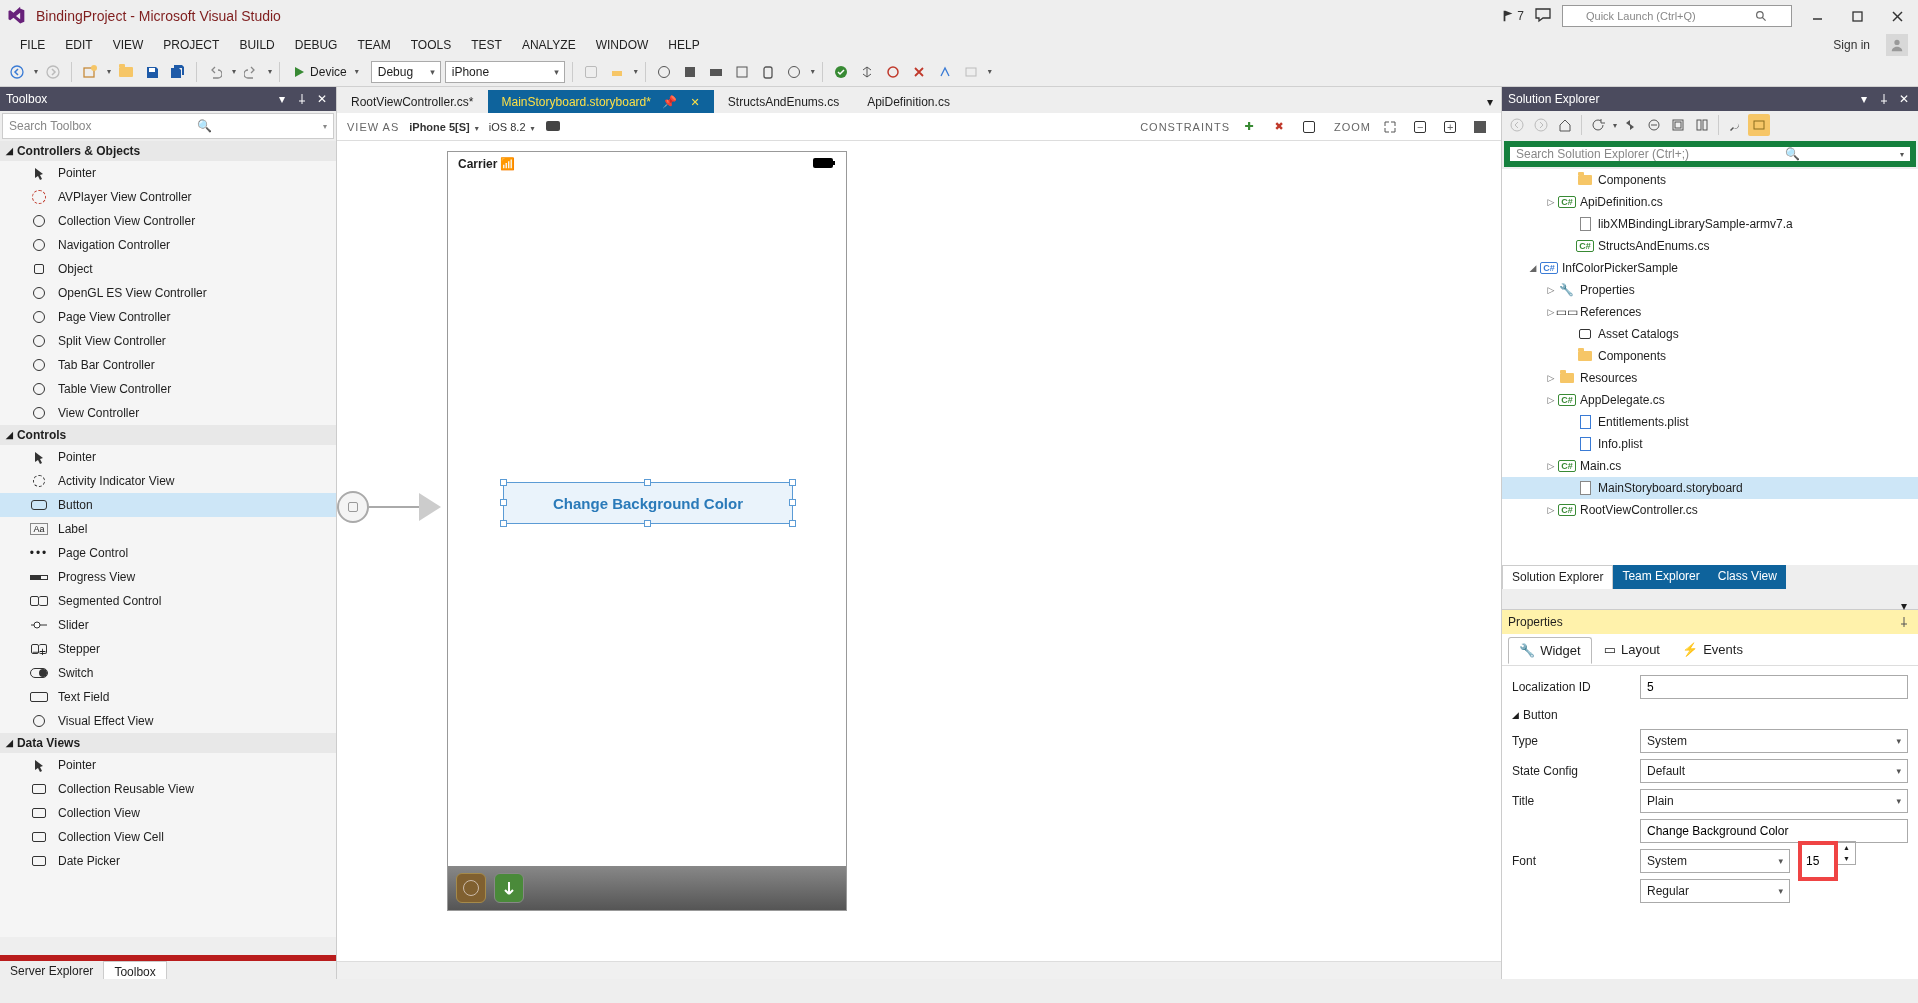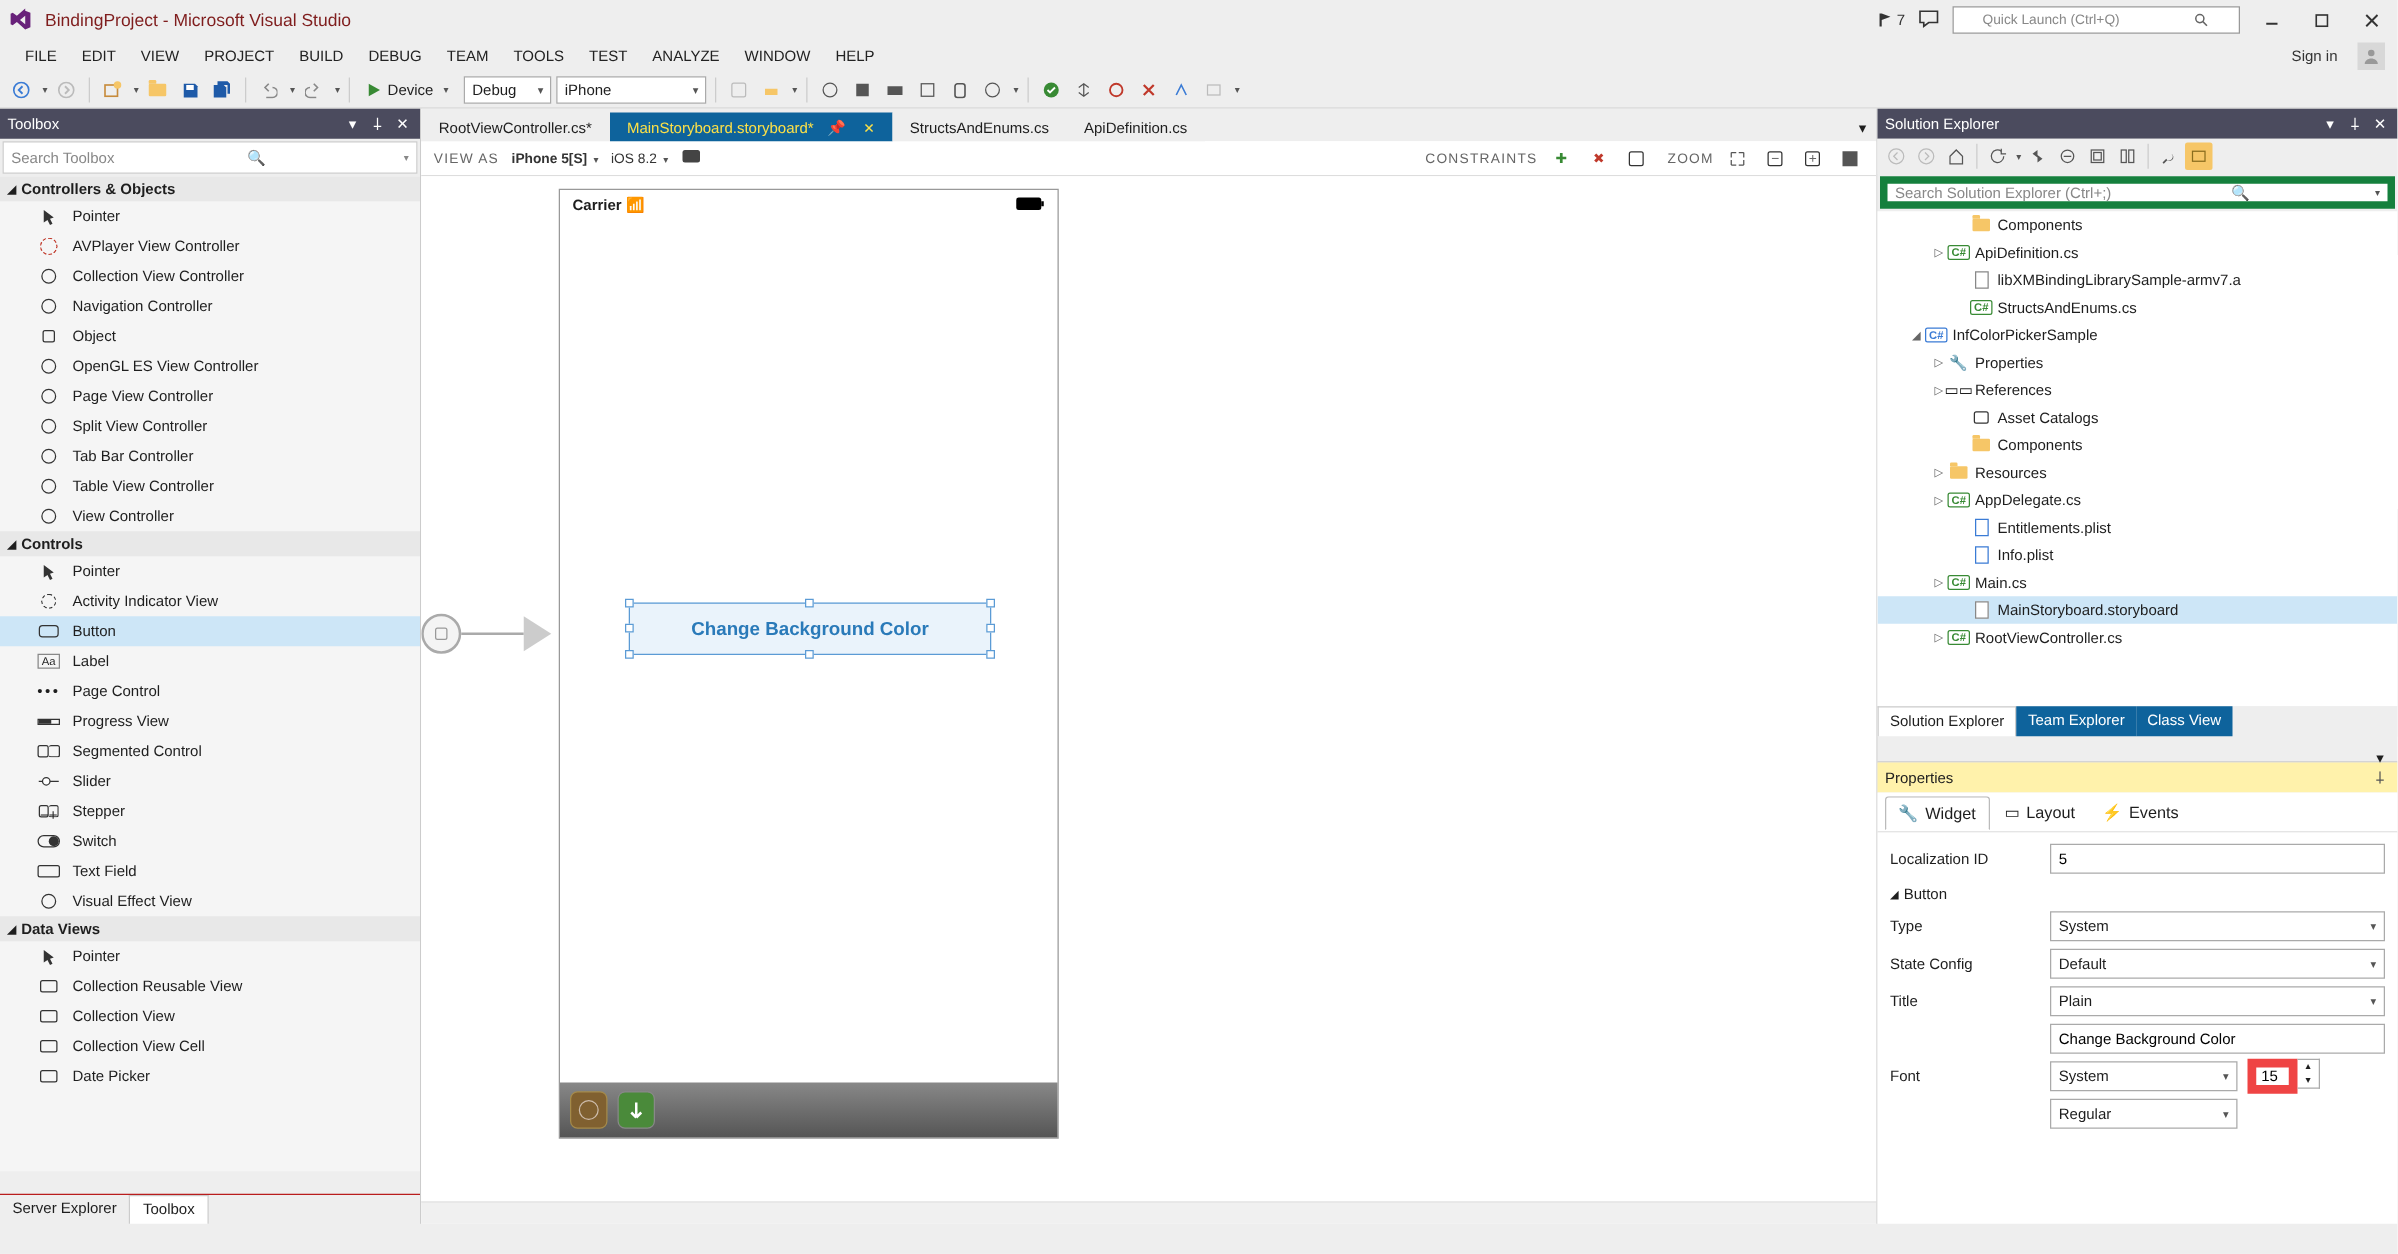--- a/index.html
+++ b/index.html
@@ -41,21 +41,21 @@
 .hdr-btn { width:16px; height:16px; display:flex; align-items:center; justify-content:center;}
 
 
 .toolbox { width:337px; border-right:1px solid #ccc;}
 .toolbox-search { height:26px; border:1px solid #ccc; margin:2px; background:#fff; display:flex; align-items:center; padding:0 6px; color:#888; justify-content:space-between;}
 .toolbox-body { flex:1; overflow:auto; background:#f5f5f5; position:relative;}
 .tb-group-hdr { background:#e8e8e8; font-weight:bold; font-size:12px; padding:3px 6px; display:flex; align-items:center; gap:4px;}
 .tb-item { display:flex; align-items:center; gap:10px; padding:3px 10px 3px 30px; font-size:12px;}
 .tb-item.selected { background:#cde6f7;}
 .tb-icon { width:18px; height:18px; display:flex; align-items:center; justify-content:center; flex-shrink:0;}
-.bottom-tabs { height:24px; display:flex; border-top:1px solid #b91c1c;margin-top:18px;}
+.bottom-tabs { height:24px; display:flex; border-top:6px solid #b91c1c;margin-top:18px;}
 .bottom-tab { padding:3px 10px; font-size:12px; background:#eee;}
 .bottom-tab.active { background:#fff; border:1px solid #ccc; border-bottom:none;}
 
 
 .editor { flex:1; display:flex; flex-direction:column; background:#fff; border-right:1px solid #ccc;}
 .doc-tabs { height:26px; background:#eee; display:flex; align-items:flex-end;}
 .doc-tab { padding:5px 14px 4px 14px; font-size:12px; background:#eee; position:relative;}
 .doc-tab.blue { background:#0e639c; color:#fde047;}
 .doc-tab .tab-close { margin-left:10px; font-size:11px;}
 .design-bar { height:28px; background:#fff; border-bottom:1px solid #ddd; display:flex; align-items:center; padding:0 10px; gap:10px; font-size:11px; color:#666;}
@@ -97,21 +97,21 @@
 .prop-tab { display:flex; align-items:center; gap:5px; padding:5px 10px; font-size:13px;}
 .prop-tab.active { border:1px solid #bbb; border-radius:3px 3px 0 0; background:#fff; border-bottom:1px solid #fff; margin-bottom:-1px;}
 .props-body { flex:1; overflow:auto; background:#fff; padding:6px 10px;}
 .prop-row { display:flex; align-items:center; height:30px; gap:8px;}
 .prop-label { width:120px; font-size:12px;}
 .prop-input { flex:1; height:24px; border:1px solid #aaa; padding:0 6px; font-size:12px;}
 .prop-combo { flex:1; height:24px; border:1px solid #aaa; padding:0 22px 0 6px; font-size:12px; position:relative; background:#fff; display:flex; align-items:center;}
 .prop-combo::after{content:"▾"; position:absolute; right:6px; font-size:9px; color:#555;}
 .section-hdr { display:flex; align-items:center; gap:4px; font-size:12px; margin:6px 0 4px 0;}
 .stepper { display:flex;}
-.stepper input { width:40px; height:28px; border:7px solid #ef4444; padding:0 4px; font-size:12px;}
+.stepper input { width:40px; height:40px; border:4px solid #ef4444; padding:0 4px; font-size:12px;}
 .stepper .spin { width:18px; height:24px; border:1px solid #aaa; border-left:none; display:flex; flex-direction:column;}
 .stepper .spin div{flex:1; display:flex; align-items:center; justify-content:center; font-size:7px;}
 
 
 .statusbar { height:24px; background:#eee;}
 
 
 .ico-rect { border:1.5px solid #333; border-radius:2px;}
 .ico-circle { border:1.5px solid #333; border-radius:50%;}
 .cs-badge { font-size:9px; font-weight:bold; color:#388a34; border:1px solid #388a34; padding:0 2px; border-radius:2px; background:#fff;}

